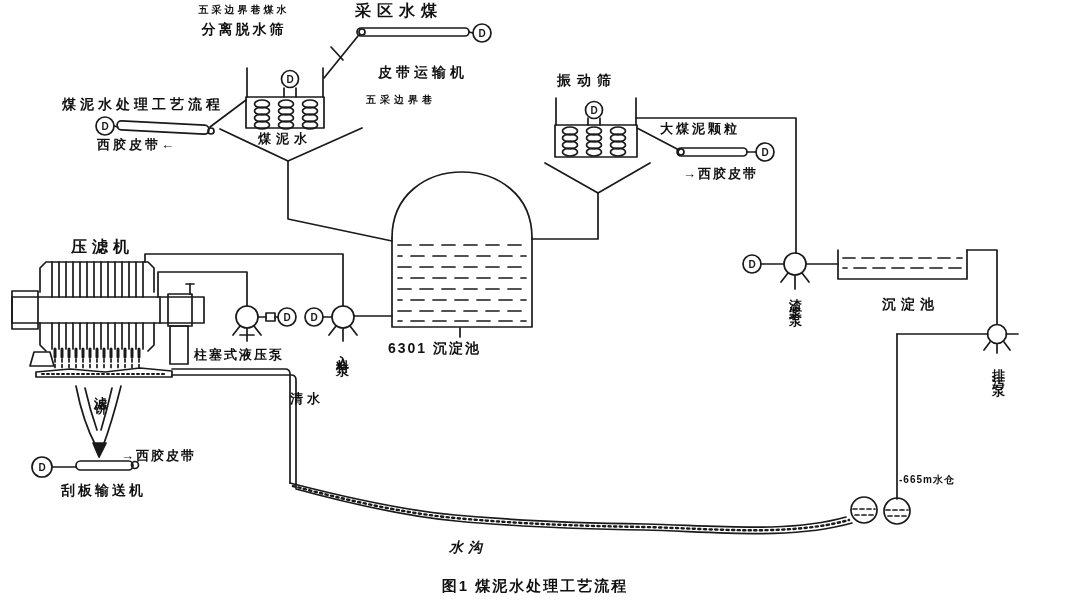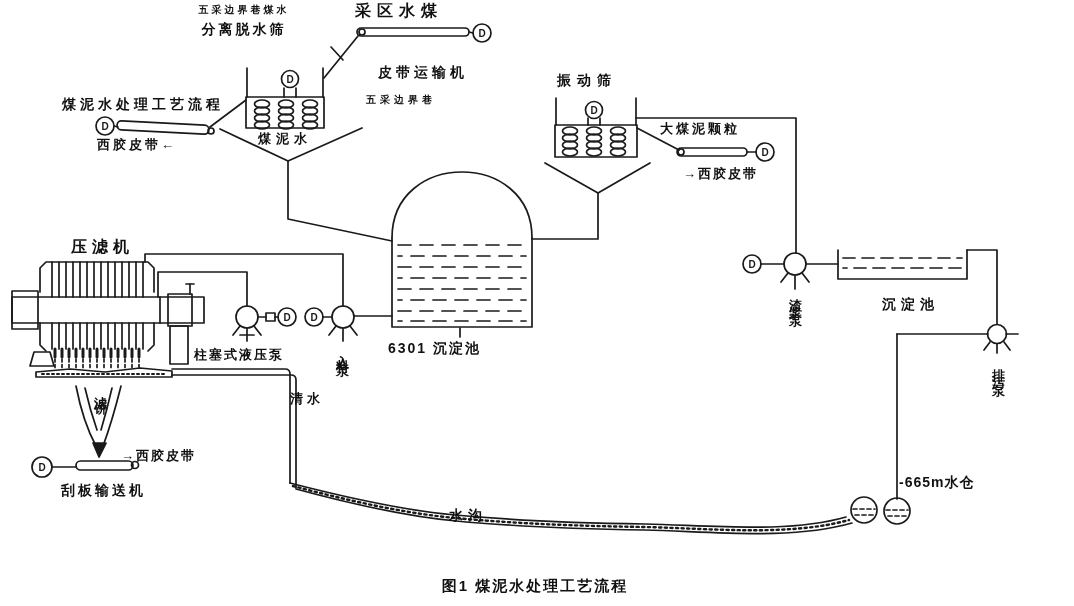--- a/index.html
+++ b/index.html
@@ -295,20 +295,20 @@
 <div class="hlabel" style="left:660px;top:122px;letter-spacing:3px;">大煤泥颗粒</div>
 <div class="hlabel" style="left:683px;top:167px;letter-spacing:2px;">→西胶皮带</div>
 <div class="hlabel" style="left:71px;top:238px;letter-spacing:5px;font-size:16px;">压滤机</div>
 <div class="hlabel" style="left:194px;top:348px;letter-spacing:2px;">柱塞式液压泵</div>
 <div class="vlabel" style="left:333px;top:344px;letter-spacing:5px;">入料泵</div>
 <div class="hlabel" style="left:388px;top:340px;letter-spacing:2px;font-size:14px;">6301 沉淀池</div>
 <div class="hlabel" style="left:270px;top:392px;letter-spacing:4px;margin-left:20px;">清水</div>
 <div class="vlabel" style="left:91px;top:386px;letter-spacing:4px;">滤饼</div>
 <div class="hlabel" style="left:121px;top:449px;letter-spacing:2px;">→西胶皮带</div>
 <div class="hlabel" style="left:61px;top:482px;letter-spacing:3px;font-size:14px;">刮板输送机</div>
-<div class="hlabel" style="left:449px;top:507px;letter-spacing:5px;font-size:14px;">水沟</div>
+<div class="hlabel" style="left:449px;top:539px;letter-spacing:5px;font-size:14px;font-style:italic;">水沟</div>
 <div class="vlabel" style="left:786px;top:288px;letter-spacing:8px;">渣浆泵</div>
 <div class="hlabel" style="left:882px;top:290px;letter-spacing:5px;font-size:14px;margin-top:6px;">沉淀池</div>
 <div class="vlabel" style="left:989px;top:358px;letter-spacing:8px;">排污泵</div>
-<div class="hlabel" style="left:899px;top:474px;letter-spacing:1px;font-size:14px;">-665m水仓</div>
+<div class="hlabel" style="left:899px;top:474px;letter-spacing:1px;font-size:10px;">-665m水仓</div>
 <div class="caption" style="left:395px;top:577px;width:280px;">图1  煤泥水处理工艺流程</div>
 
 </div>
 
 </body></html>

